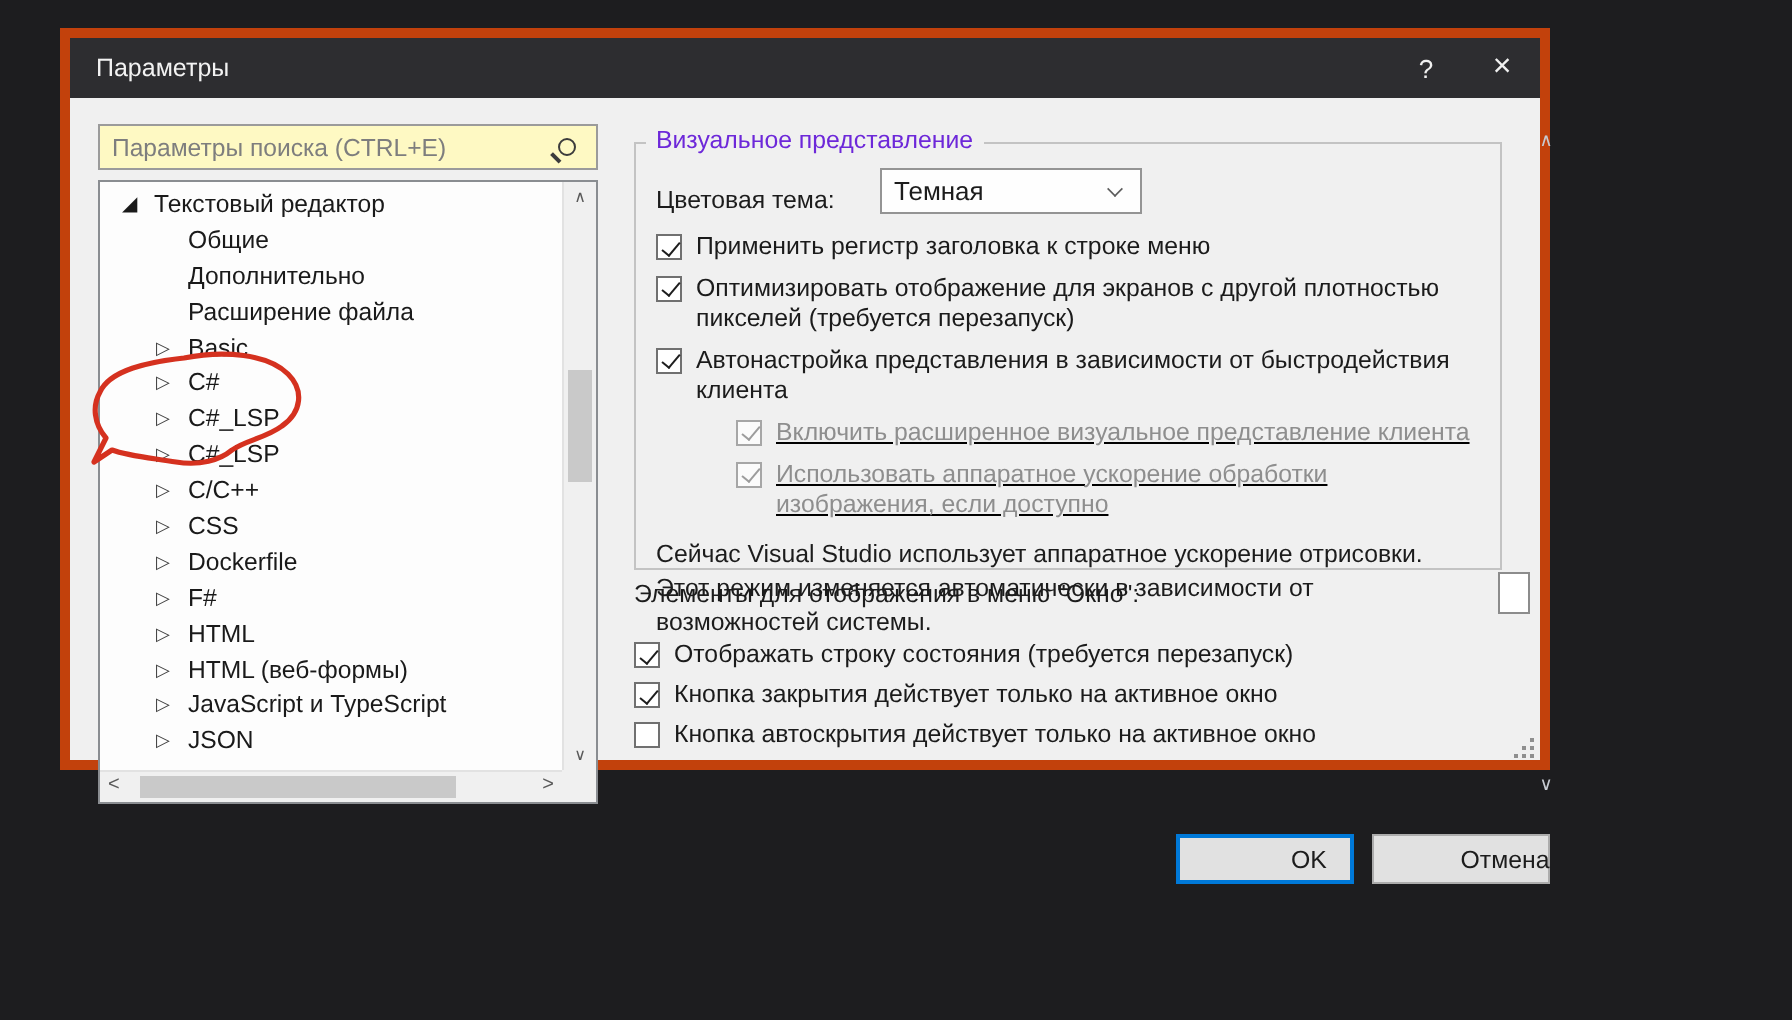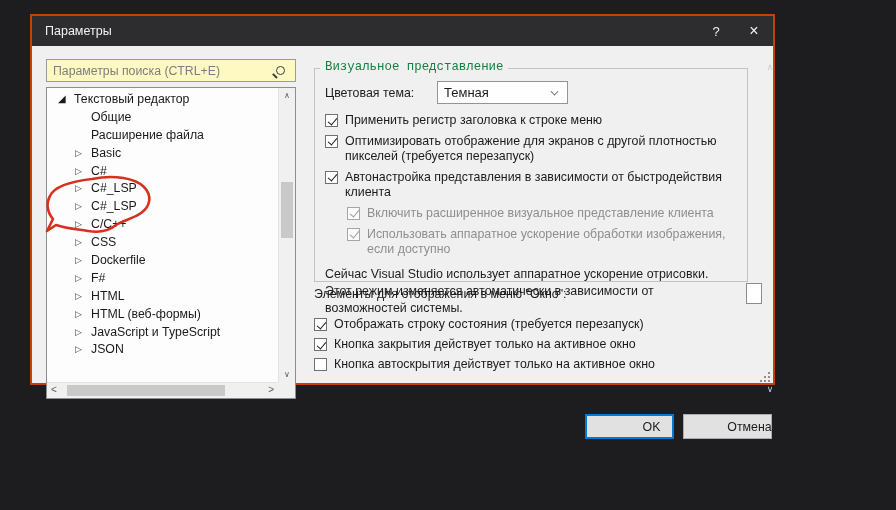--- a/index.html
+++ b/index.html
@@ -2,21 +2,21 @@
 <html><head>
 <meta charset="utf-8">
 <style>
   * { margin:0; padding:0; box-sizing:border-box; }
   html,body { width:896px; height:510px; overflow:hidden; }
   body { font-family:"Liberation Sans", sans-serif; background:#1d1d1f; }
   .page { position:relative; width:896px; height:510px; background:#1d1d1f; }
 
   
   .dialog { position:absolute; left:30px; top:14px; width:745px; height:371px;
-            background:#f0f0f0; border:2px solid #c2410c; }
+            background:#f0f0f0; border:5px solid #c2410c; }
   .titlebar { position:absolute; left:0; top:0; width:100%; height:30px;
               background:#2d2d30; display:flex; align-items:center; }
   .title { color:#f2f2f2; font-size:12.5px; padding-left:13px; }
   .tb-btns { position:absolute; right:0; top:0; height:30px; display:flex; align-items:center; }
   .tb-btn { width:38px; text-align:center; color:#f0f0f0; cursor:default; }
   .tb-help { font-size:13px; }
   .tb-close { font-size:16px; line-height:16px; }
 
   
   .searchbox { position:absolute; left:14px; top:43px; width:250px; height:23px;
@@ -45,31 +45,31 @@
              border-top:1px solid #e2e2e2; }
   .hscroll .arr { position:absolute; top:1px; font-size:10px; color:#5a5a5a; }
   .arr-l { left:4px; } .arr-r { right:4px; }
   .hthumb { position:absolute; left:20px; width:158px; top:2px; height:11px; background:#c9c9c9; }
   .scorner { position:absolute; right:0; bottom:0; width:17px; height:16px; background:#f0f0f0; }
 
   
   .groupbox { position:absolute; left:282px; top:52px; width:434px; height:214px;
               border:1px solid #c3c3c3; padding:8px 10px 0 10px; }
   .legend { position:absolute; top:-9px; left:5px; background:#f0f0f0; padding:0 5px;
-            font-size:12.4px; color:#15803d;font-family:Liberation Mono, monospace; }
-  .theme-row { display:flex; align-items:center; margin-bottom:9px; margin-top:4px; }
+            font-size:12.4px; color:#6d28d9; }
+  .theme-row { display:flex; align-items:flex-end; margin-bottom:9px; margin-top:4px; }
   .theme-label { font-size:12.4px; color:#1c1c1c; width:112px; }
   .combo { position:relative; width:131px; height:23px; background:#fefefe; border:1px solid #949494;
            display:flex; align-items:center; }
   .combo-value { font-size:13px; color:#1c1c1c; padding-left:6px; flex:1; }
   .combo-chev { width:7px; height:7px; border:solid #5c5c5c; border-width:0 1.4px 1.4px 0;
                 transform:rotate(45deg) scale(.8); margin-right:9px; margin-top:-3px; }
 
   .cbrow { display:flex; align-items:flex-start; margin-bottom:5px; }
-  .cbrow.indent { margin-left:22px; }
+  .cbrow.indent { margin-left:40px;text-decoration:underline; }
   .cb { position:relative; width:13px; height:13px; background:#fff; border:1px solid #707070;
         flex:0 0 13px; margin-top:1px; }
   .cb.checked::after { content:""; position:absolute; left:3.5px; top:0.5px; width:4px; height:8px;
         border:solid #1d1d1d; border-width:0 1.7px 1.7px 0; transform:rotate(40deg); }
   .cblabel { font-size:12.4px; color:#1b1b1b; line-height:15.6px; padding-left:7px; max-width:395px; }
   .cbrow.disabled .cb { border-color:#a6a6a6; background:#fbfbfb; }
   .cbrow.disabled .cb.checked::after { border-color:#9c9c9c; }
   .cbrow.disabled .cblabel { color:#8e8e8e; max-width:372px; }
   .info-text { font-size:12.4px; color:#1c1c1c; line-height:17px; margin-top:8px; max-width:420px; }
 
@@ -116,20 +116,24 @@
 
     <div class="tree">
       <div class="tree-rows" id="tree-rows">
           <div class="trow" style="padding-left: 11px;">
             <span class="exp expanded">◢</span>
             <span class="tlabel">Текстовый редактор</span>
           </div>
           <div class="trow" style="padding-left: 28px;">
             <span class="exp leaf"></span>
             <span class="tlabel">Общие</span>
+          </div>
+          <div class="trow" style="padding-left: 28px;">
+            <span class="exp leaf"></span>
+            <span class="tlabel">Дополнительно</span>
           </div>
           <div class="trow" style="padding-left: 28px; align-items: center;">
             <span class="exp leaf"></span>
             <span class="tlabel">Расширение файла</span>
           </div>
           <div class="trow" style="padding-left: 28px;">
             <span class="exp collapsed">▷</span>
             <span class="tlabel">Basic</span>
           </div>
           <div class="trow" style="padding-left: 28px;">

